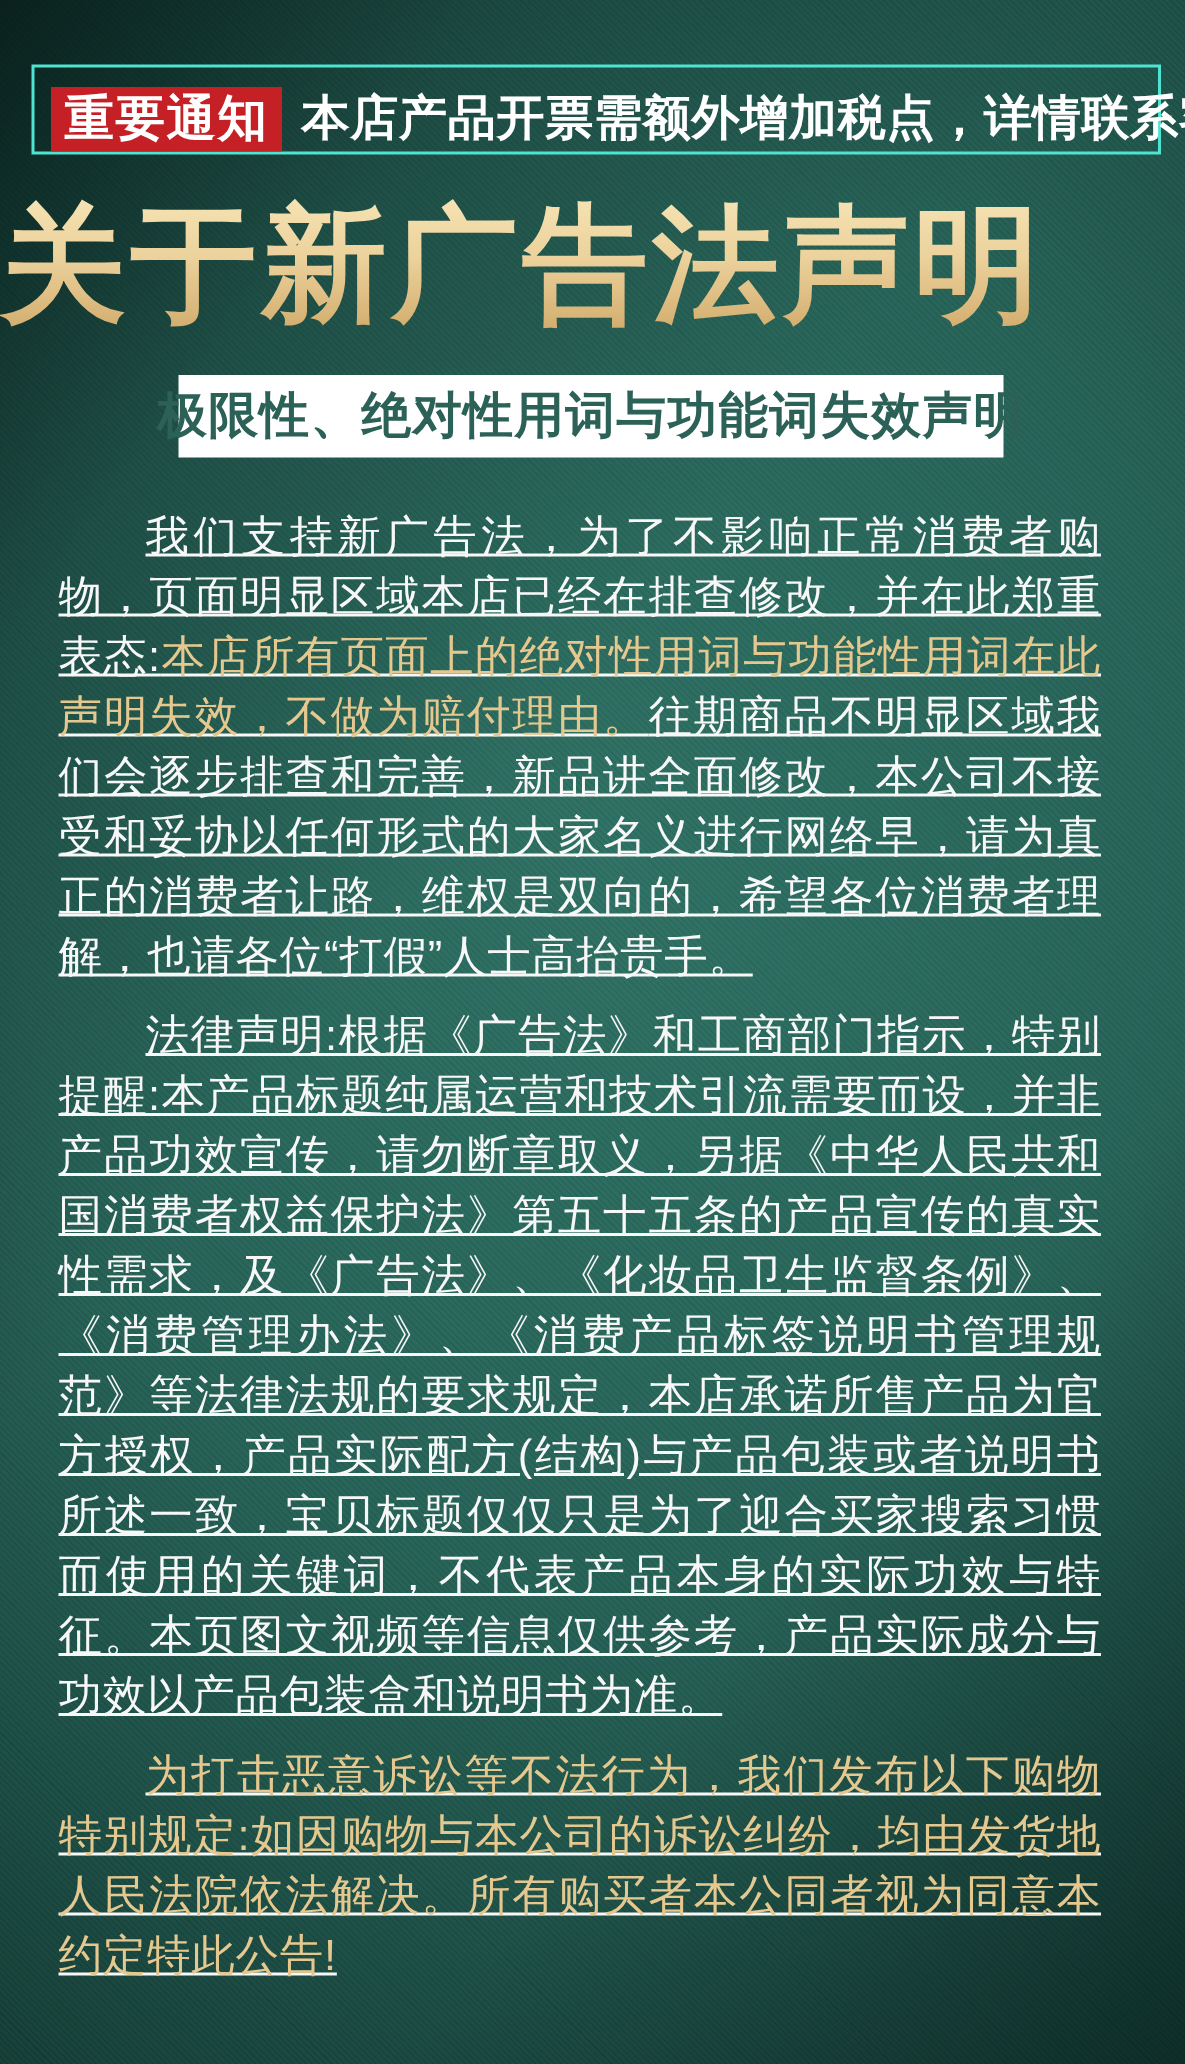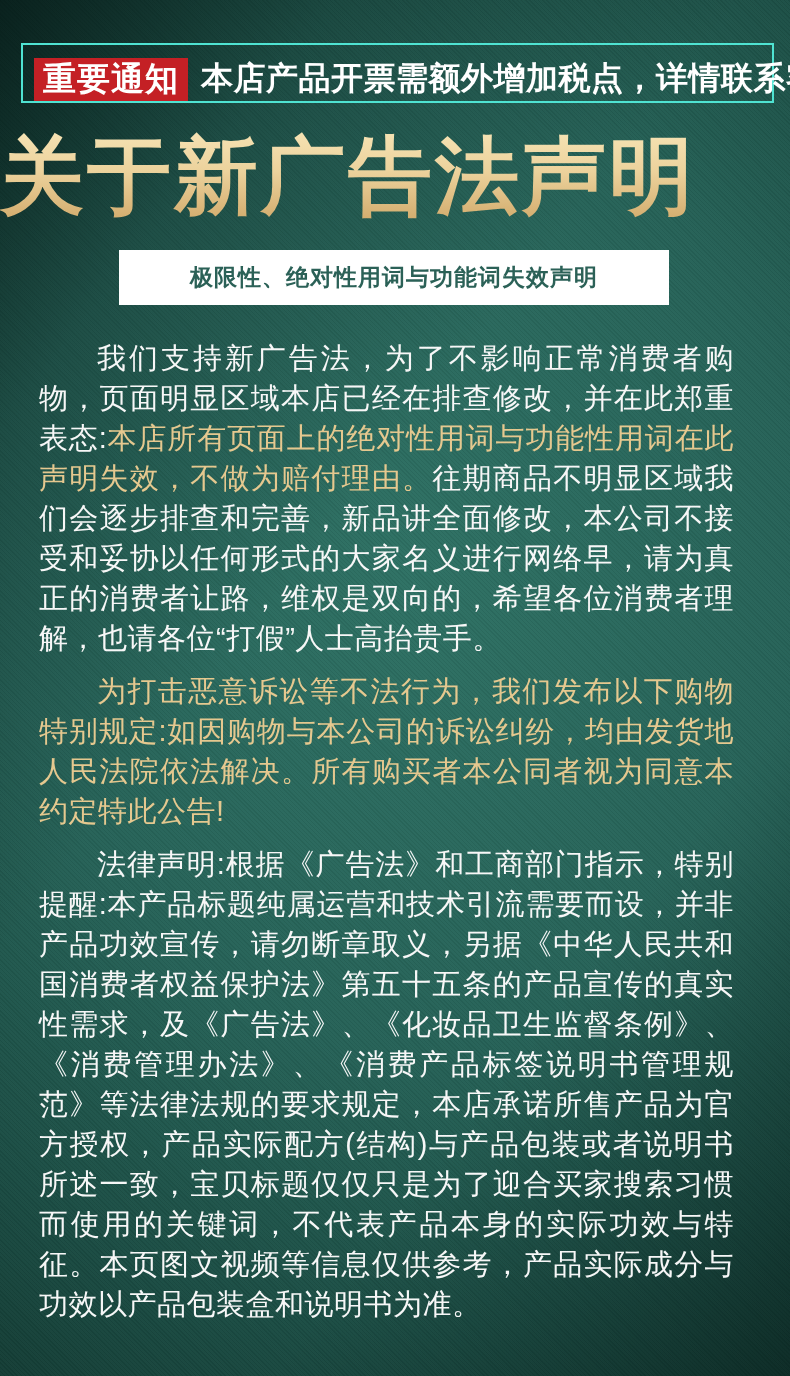--- a/index.html
+++ b/index.html
@@ -73,39 +73,40 @@
     left: 119px; top: 250px;
     width: 550px; height: 55px;
     background: #ffffff;
     display: flex;
     align-items: center;
     justify-content: center;
     z-index: 2;
   }
   .subtitle-box span {
     color: #2b6157;
-    font-size: 23px;
+    font-size: 33px;
     font-weight: bold;
     letter-spacing: 1px;
     white-space: nowrap;
   }
   .statement-body {
     position: absolute;
     left: 39px; top: 338px;
     width: 712px;
     z-index: 2;
     color: #f7f7f7;
     font-size: 29px;
     line-height: 40px;
     text-align: justify;
     letter-spacing: 0.5px;
   }
   .statement-body p {
     margin: 0 17px 13px 0;
     text-indent: 2em;
+    text-decoration: underline;
   }
   .seg-white { color: #f7f7f7; }
   .seg-gold  { color: #e5c88f; }
 </style>
 </head>
 <body>
 
 <div class="page">
 
   <div class="notice-bar">
@@ -115,18 +116,18 @@
 
   <h1 class="title">关于新广告法声明</h1>
 
   <div class="subtitle-box">
     <span>极限性、绝对性用词与功能词失效声明</span>
   </div>
 
   <div class="statement-body">
     <p><span class="seg-white">我们支持新广告法，为了不影响正常消费者购物，页面明显区域本店已经在排查修改，并在此郑重表态:</span><span class="seg-gold">本店所有页面上的绝对性用词与功能性用词在此声明失效，不做为赔付理由。</span><span class="seg-white">往期商品不明显区域我们会逐步排查和完善，新品讲全面修改，本公司不接受和妥协以任何形式的大家名义进行网络早，请为真正的消费者让路，维权是双向的，希望各位消费者理解，也请各位“打假”人士高抬贵手。</span></p>
 
+    <p><span class="seg-white">法律声明:根据《广告法》和工商部门指示，特别提醒:本产品标题纯属运营和技术引流需要而设，并非产品功效宣传，请勿断章取义，另据《中华人民共和国消费者权益保护法》第五十五条的产品宣传的真实性需求，及《广告法》、《化妆品卫生监督条例》、《消费管理办法》、《消费产品标签说明书管理规范》等法律法规的要求规定，本店承诺所售产品为官方授权，产品实际配方(结构)与产品包装或者说明书所述一致，宝贝标题仅仅只是为了迎合买家搜索习惯而使用的关键词，不代表产品本身的实际功效与特征。本页图文视频等信息仅供参考，产品实际成分与功效以产品包装盒和说明书为准。</span></p>
+
     <p><span class="seg-gold">为打击恶意诉讼等不法行为，我们发布以下购物特别规定:如因购物与本公司的诉讼纠纷，均由发货地人民法院依法解决。所有购买者本公同者视为同意本约定特此公告!</span></p>
-
-    <p><span class="seg-white">法律声明:根据《广告法》和工商部门指示，特别提醒:本产品标题纯属运营和技术引流需要而设，并非产品功效宣传，请勿断章取义，另据《中华人民共和国消费者权益保护法》第五十五条的产品宣传的真实性需求，及《广告法》、《化妆品卫生监督条例》、《消费管理办法》、《消费产品标签说明书管理规范》等法律法规的要求规定，本店承诺所售产品为官方授权，产品实际配方(结构)与产品包装或者说明书所述一致，宝贝标题仅仅只是为了迎合买家搜索习惯而使用的关键词，不代表产品本身的实际功效与特征。本页图文视频等信息仅供参考，产品实际成分与功效以产品包装盒和说明书为准。</span></p>
   </div>
 
 </div>
 
 </body></html>

